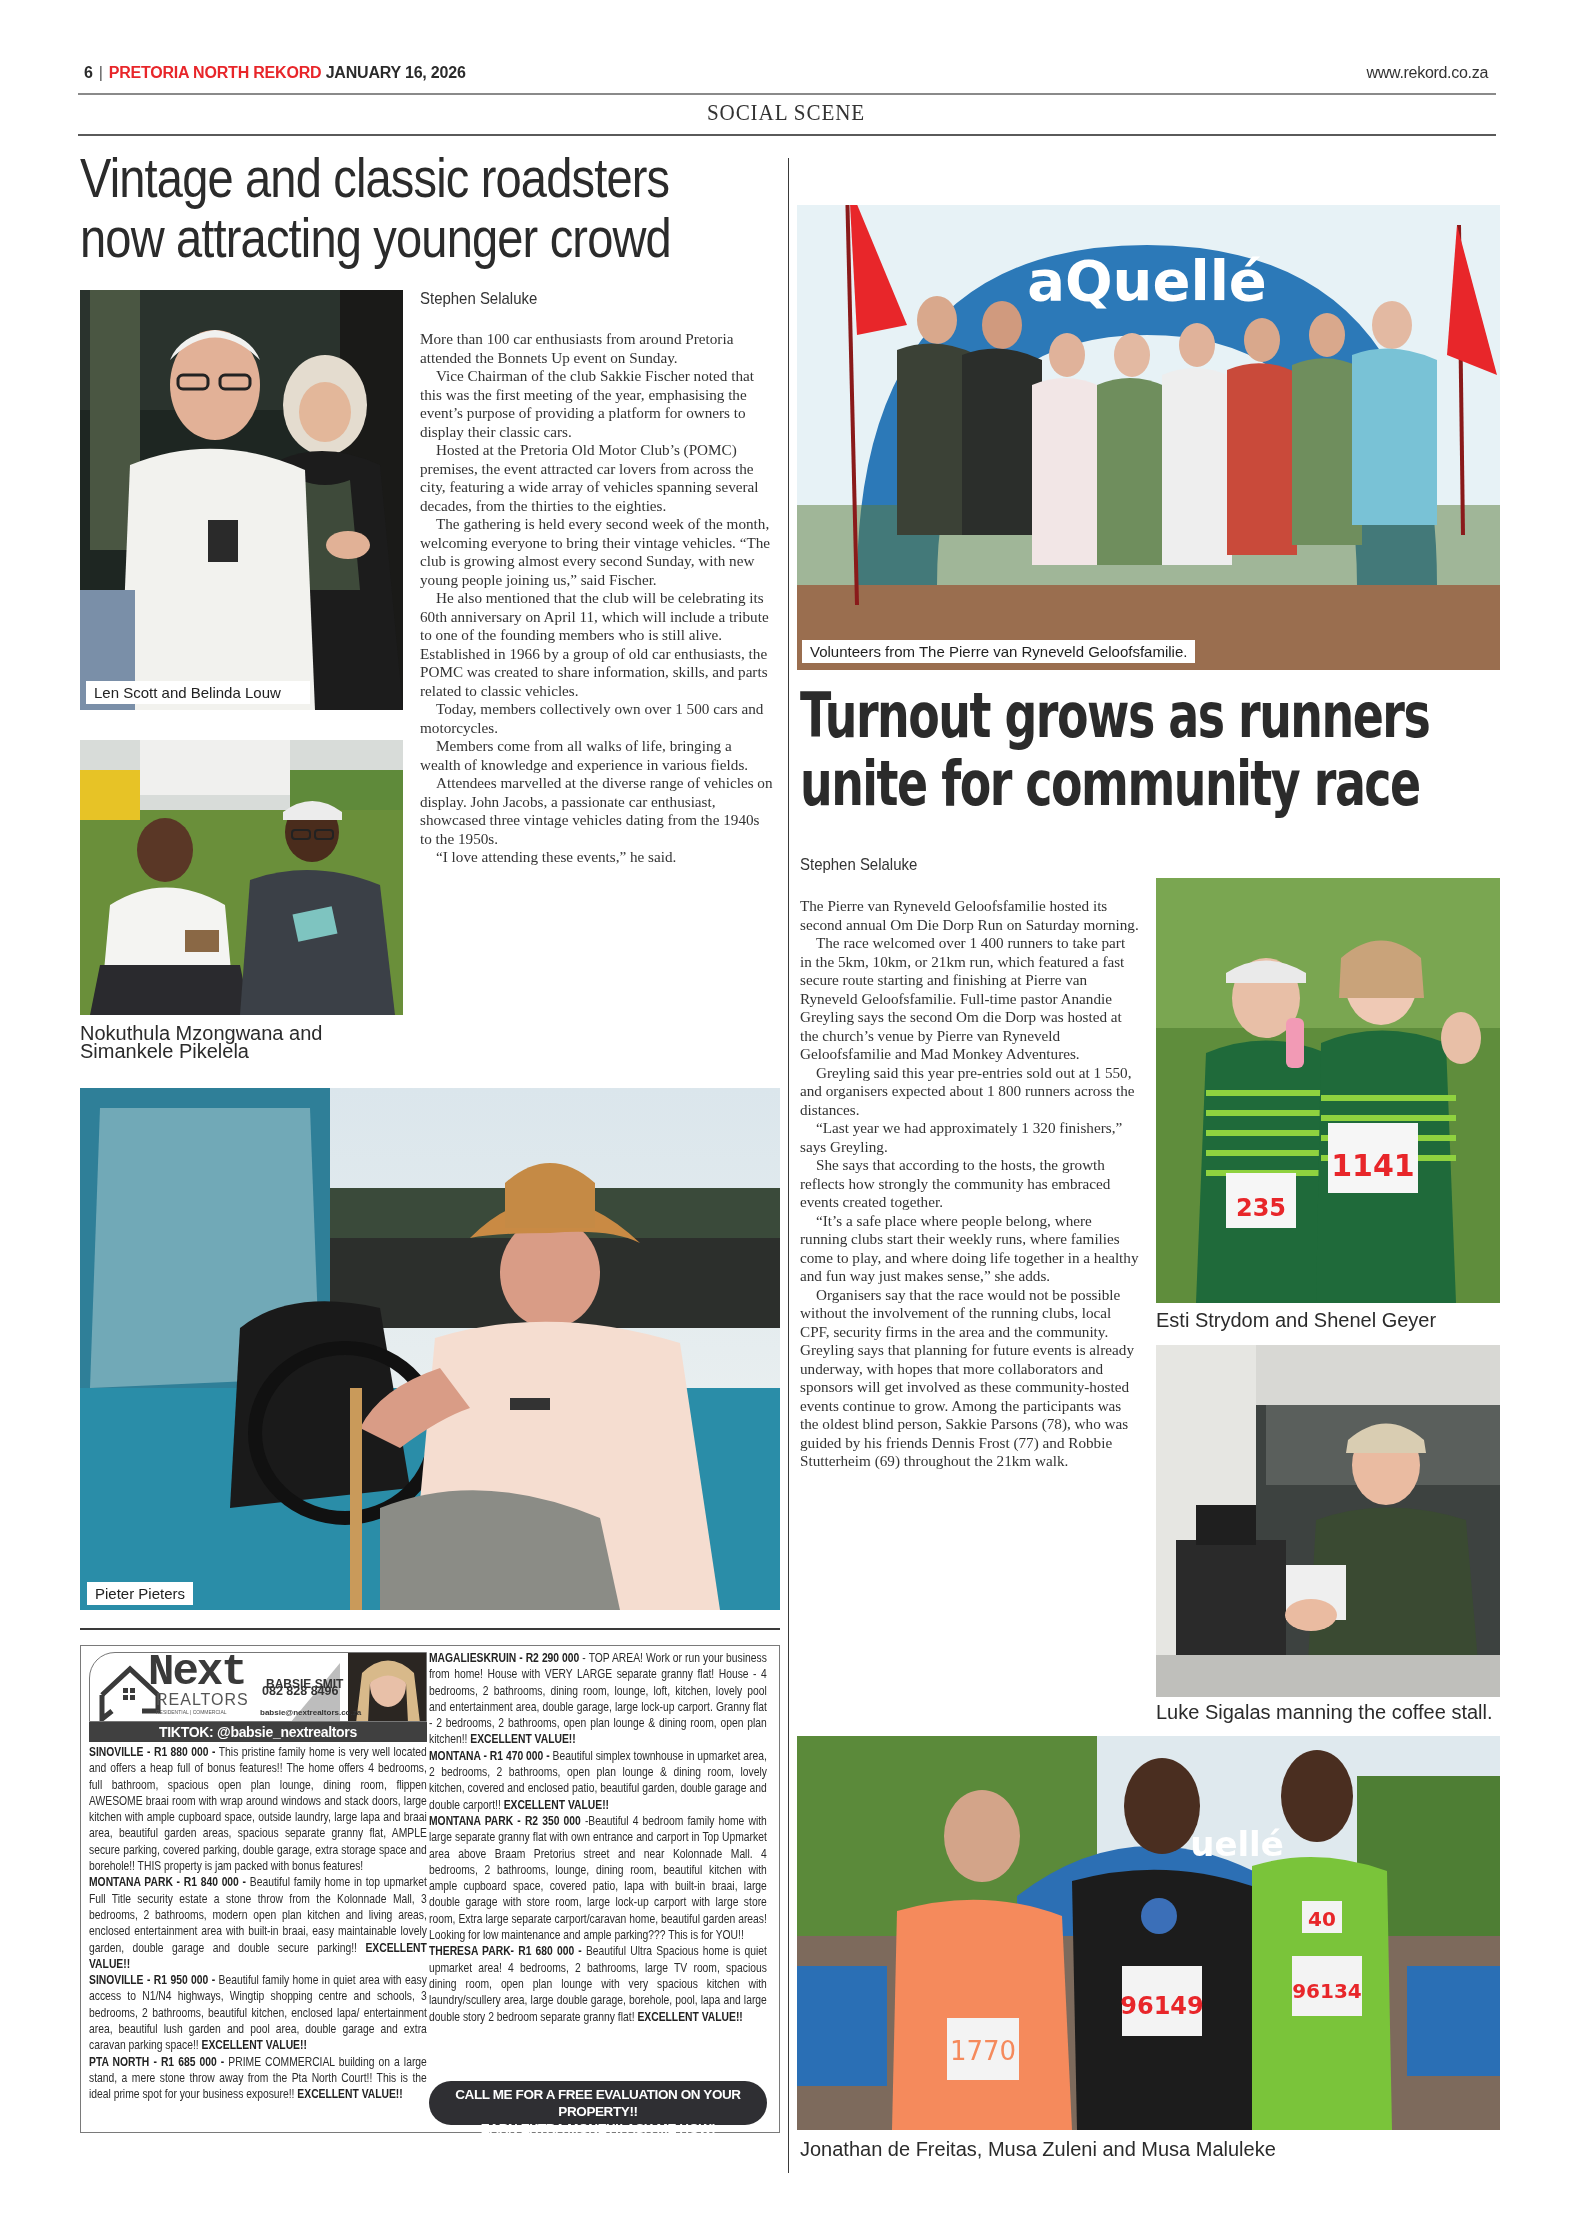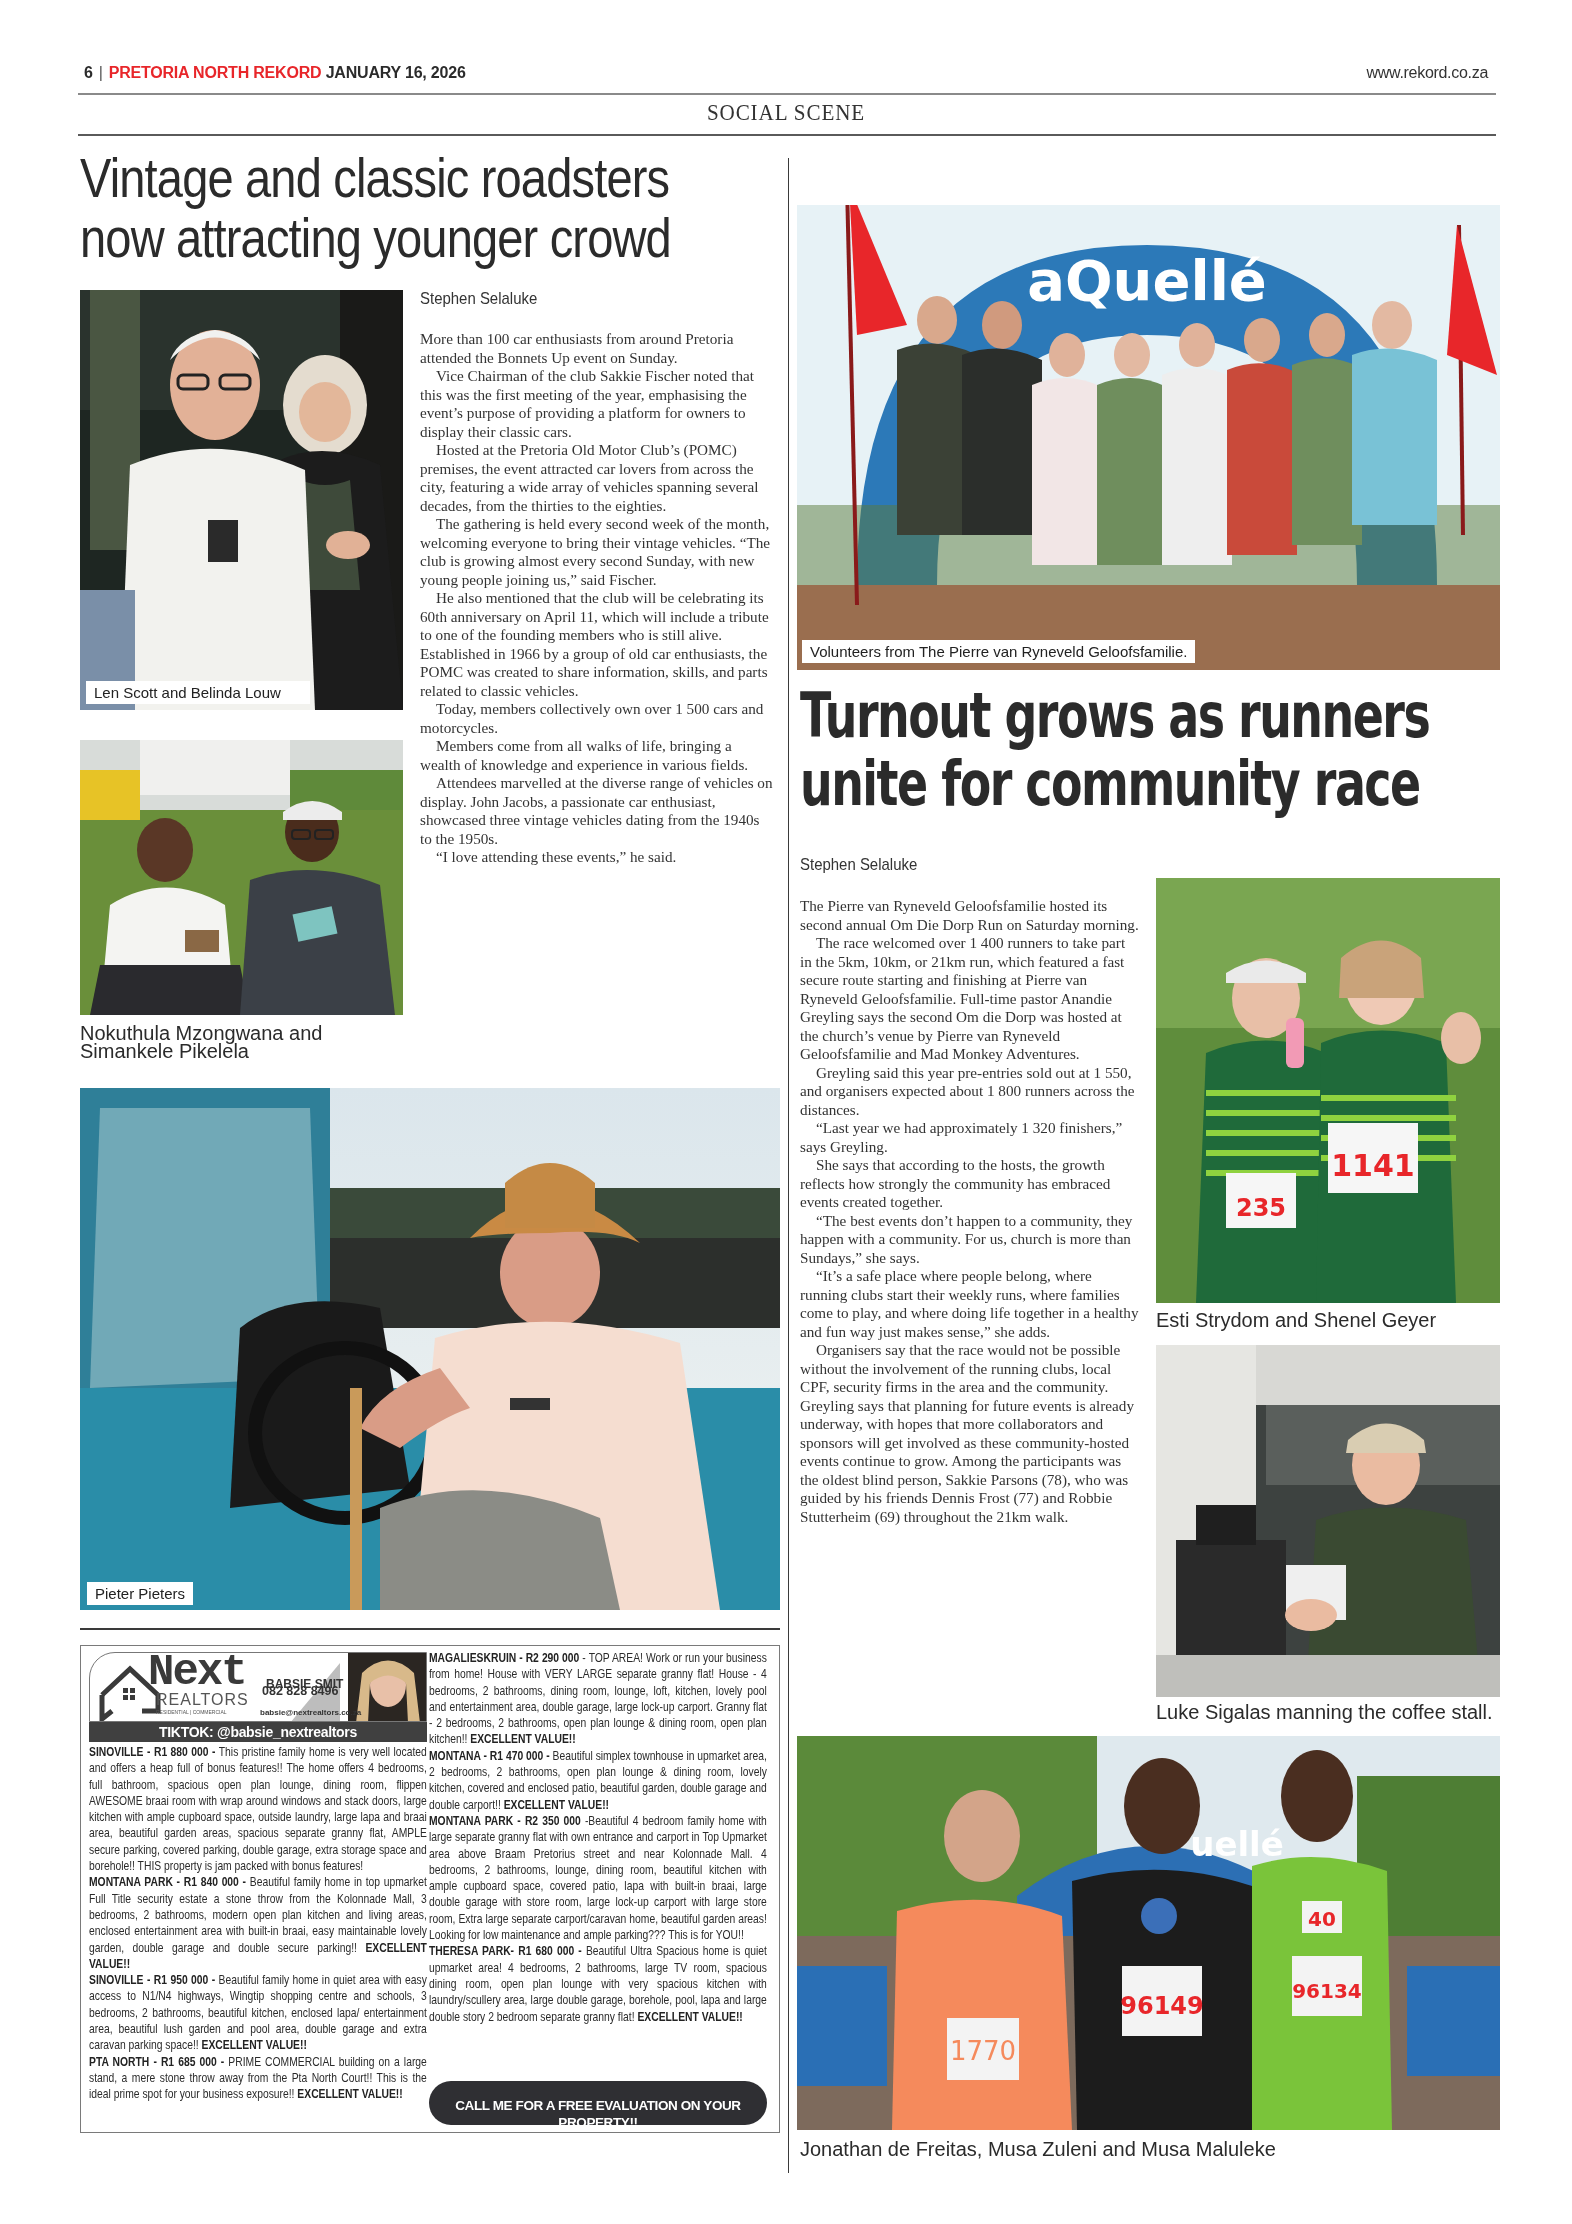--- a/index.html
+++ b/index.html
@@ -39,21 +39,21 @@
   
   .hl-right { left: 800px; top: 682px; font-family: "DejaVu Sans", sans-serif; font-weight: bold; font-size: 62px; line-height: 68px; color: #2b2b2b; letter-spacing: -2px; transform: scaleX(0.74); transform-origin: left top; width: 960px; }
 
   
   .ad-rule { left: 80px; top: 1628px; width: 700px; height: 2px; background: #3a3a3a; }
   .ad { left: 80px; top: 1645px; width: 700px; height: 488px; border: 1.5px solid #7a7a7a; }
   .ad-text { font-family: "Liberation Sans", sans-serif; font-size: 12.6px; line-height: 16.3px; color: #2b2b2b; text-align: justify; transform: scaleX(0.82); transform-origin: left top; }
   .ad-text b { font-weight: bold; color: #222; }
   .ad-head { left: 8px; top: 6px; width: 338px; height: 70px; border: 1.5px solid #777; border-radius: 26px 0 0 0; background: #fff; overflow: hidden; }
   .tiktok { left: 8px; top: 76px; width: 338px; height: 20px; background: #404040; color: #fff; font-family: "Liberation Sans", sans-serif; font-weight: bold; font-size: 14px; line-height: 20px; text-align: center; letter-spacing: -0.3px; }
-  .cta { left: 348px; top: 435px; width: 338px; height: 44px; border-radius: 22px; background: #2f2f33; color: #fff; font-family: "Liberation Sans", sans-serif; font-weight: bold; font-size: 13.5px; line-height: 17px; text-align: center; padding-top: 16px; letter-spacing: -0.4px; }
+  .cta { left: 348px; top: 435px; width: 338px; height: 44px; border-radius: 22px; background: #2f2f33; color: #fff; font-family: "Liberation Sans", sans-serif; font-weight: bold; font-size: 13.5px; line-height: 17px; text-align: center; padding-top: 5px; letter-spacing: -0.4px; }
 </style>
 </head>
 <body>
 
 <div class="abs folio">
   <span>6</span><span class="sep">|</span><span class="pub">PRETORIA NORTH REKORD</span>
   <span>JANUARY 16, 2026</span>
 </div>
 <div class="abs site">www.rekord.co.za</div>
 <div class="abs rule-top"></div>
@@ -189,21 +189,20 @@
   <div>unite for community race</div>
 </div>
 
 <div class="abs byline" style="left:800px; top:855px;">Stephen Selaluke</div>
 <div class="abs body-text" style="left:800px; top:897px; width:340px;">
   <p class="first">The Pierre van Ryneveld Geloofsfamilie hosted its second annual Om Die Dorp Run on Saturday morning.</p>
   <p>The race welcomed over 1 400 runners to take part in the 5km, 10km, or 21km run, which featured a fast secure route starting and finishing at Pierre van Ryneveld Geloofsfamilie. Full-time pastor Anandie Greyling says the second Om die Dorp was hosted at the church’s venue by Pierre van Ryneveld Geloofsfamilie and Mad Monkey Adventures.</p>
   <p>Greyling said this year pre-entries sold out at 1 550, and organisers expected about 1 800 runners across the distances.</p>
   <p>“Last year we had approximately 1 320 finishers,” says Greyling.</p>
   <p>She says that according to the hosts, the growth reflects how strongly the community has embraced events created together.</p>
-  <p>“The best events don’t happen to a community, they happen with a community. For us, church is more than Sundays,” she says.</p>
   <p>“It’s a safe place where people belong, where running clubs start their weekly runs, where families come to play, and where doing life together in a healthy and fun way just makes sense,” she adds.</p>
   <p>Organisers say that the race would not be possible without the involvement of the running clubs, local CPF, security firms in the area and the community. Greyling says that planning for future events is already underway, with hopes that more collaborators and sponsors will get involved as these community-hosted events continue to grow. Among the participants was the oldest blind person, Sakkie Parsons (78), who was guided by his friends Dennis Frost (77) and Robbie Stutterheim (69) throughout the 21km walk.</p>
 </div>
 
 <div class="abs photo" style="left:1156px; top:878px; width:344px; height:425px;">
   <svg viewBox="0 0 344 425" preserveAspectRatio="none">
     <rect width="344" height="425" fill="#5f8d3c"></rect>
     <rect width="344" height="150" fill="#7aa651"></rect>
     <ellipse cx="110" cy="120" rx="34" ry="40" fill="#e8bfa7"></ellipse>
     <path d="M70 95 Q110 70 150 95 L150 105 L70 105 Z" fill="#eaeaea"></path>

